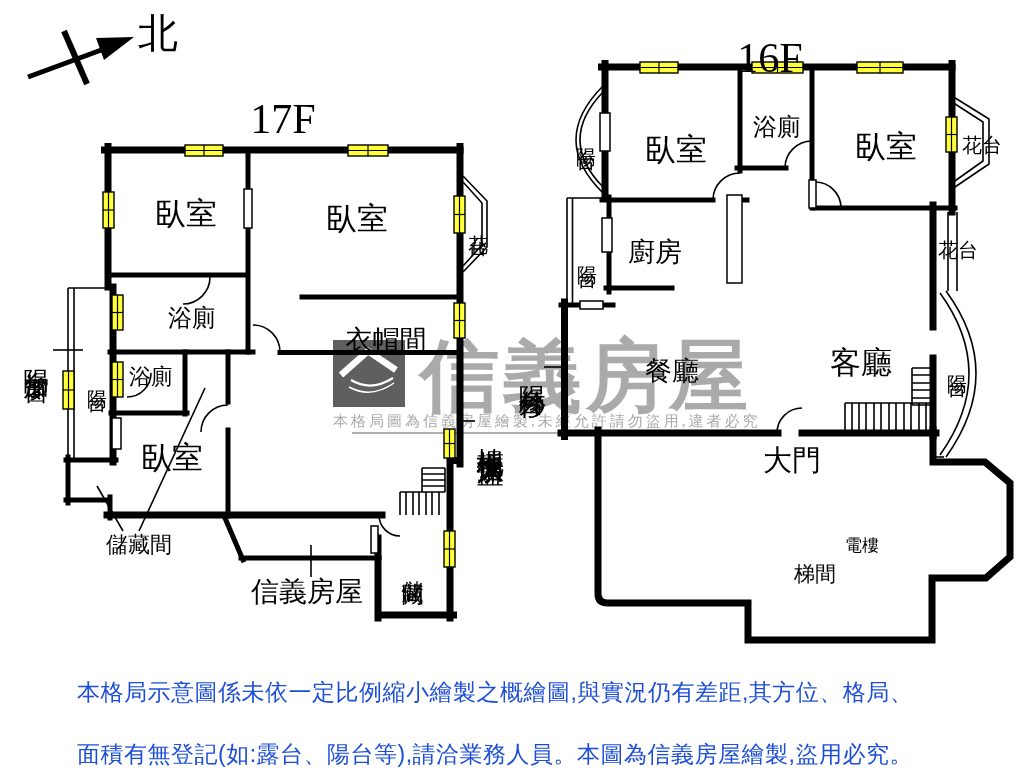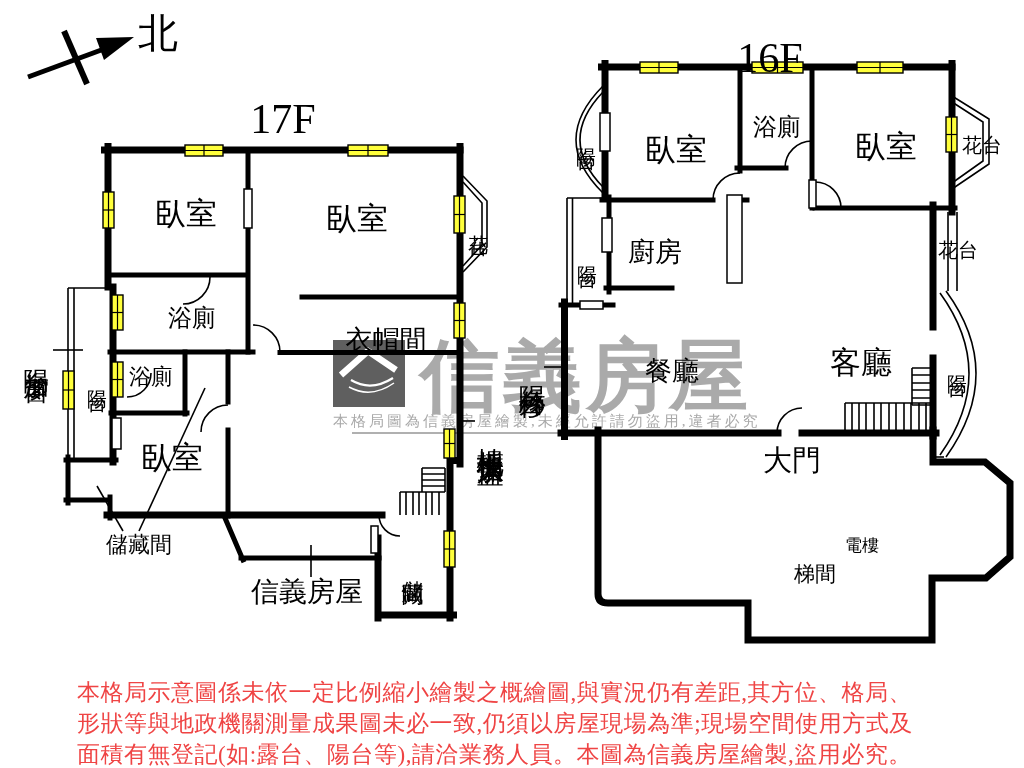--- a/index.html
+++ b/index.html
@@ -3,22 +3,22 @@
 <meta charset="utf-8">
 <style>
   html,body{margin:0;padding:0;background:#ffffff;}
   #stage{position:relative;width:1024px;height:768px;background:#ffffff;overflow:hidden;
          font-family:"Liberation Serif","DejaVu Serif",serif;}
   #plan-svg{position:absolute;left:0;top:0;}
   .lbl{position:absolute;transform:translate(-50%,-50%);color:#000;white-space:nowrap;
        line-height:1.05;font-family:"Liberation Serif","DejaVu Serif",serif;}
   .v{writing-mode:vertical-rl;text-orientation:upright;letter-spacing:2px;}
   .title{font-size:42px;}
-  .dsc{position:absolute;left:77px;color:#ef4444;font-size:23px;letter-spacing:0.5px;white-space:nowrap;
-       font-family:Liberation Serif, serif;}
+  .dsc{position:absolute;left:77px;color:#1d4ed8;font-size:23px;letter-spacing:0.5px;white-space:nowrap;
+       font-family:Liberation Sans, sans-serif;}
   .thin{stroke:#000;stroke-width:1.6;fill:none;}
   .w7{stroke:#000;stroke-width:7;fill:none;stroke-linecap:square;}
   .w5{stroke:#000;stroke-width:5;fill:none;stroke-linecap:square;}
   .winr{fill:#ffff3b;stroke:#000;stroke-width:1.4;}
   .winl{stroke:#000;stroke-width:1.2;}
   .pnl{fill:#ffffff;stroke:#000;stroke-width:1.5;}
 </style>
 </head>
 <body>
 
@@ -216,16 +216,15 @@
 <div class="lbl" style="left:655px;top:252px;font-size:27px;">廚房</div>
 <div class="lbl" style="left:958px;top:250px;font-size:20px;">花台</div>
 <div class="lbl" style="left:672px;top:371px;font-size:27px;">餐廳</div>
 <div class="lbl" style="left:861px;top:363px;font-size:31px;">客廳</div>
 <div class="lbl v" style="left:957px;top:362px;font-size:20px;">陽台</div>
 <div class="lbl" style="left:792px;top:460px;font-size:29px;text-align:right;">大門</div>
 <div class="lbl" style="left:862px;top:546px;font-size:17px;">電樓</div>
 <div class="lbl" style="left:815px;top:574px;font-size:21px;">梯間</div>
 
 <div class="dsc" style="top:677px;">本格局示意圖係未依一定比例縮小繪製之概繪圖,與實況仍有差距,其方位、格局、</div>
-<div class="dsc" style="top:708px;">形狀等與地政機關測量成果圖未必一致,仍須以房屋現場為準;現場空間使用方式及</div>
 <div class="dsc" style="top:739px;">面積有無登記(如:露台、陽台等),請洽業務人員。本圖為信義房屋繪製,盜用必究。</div>
 
 </div>
 
 </body></html>

